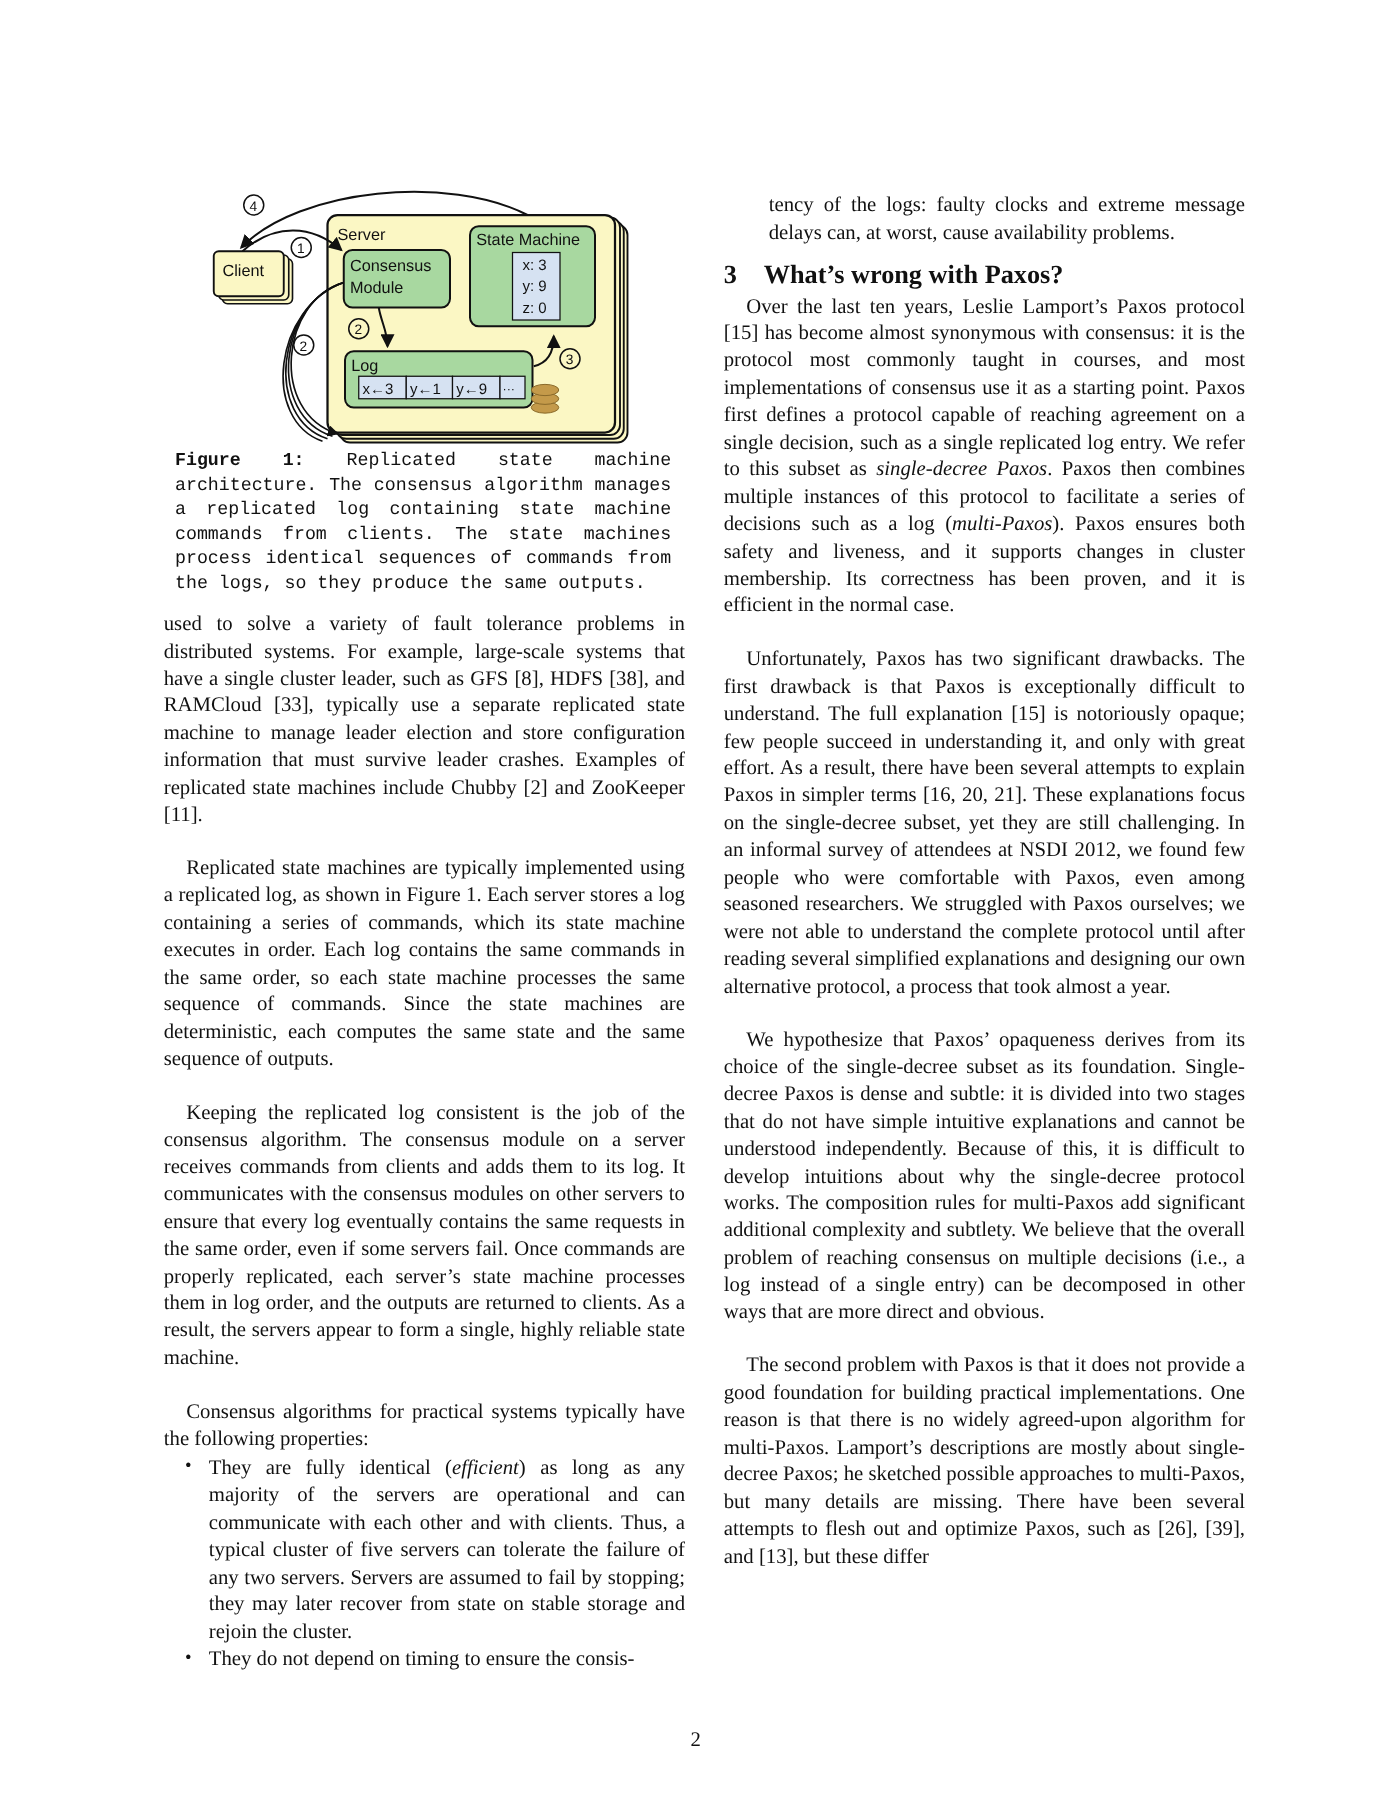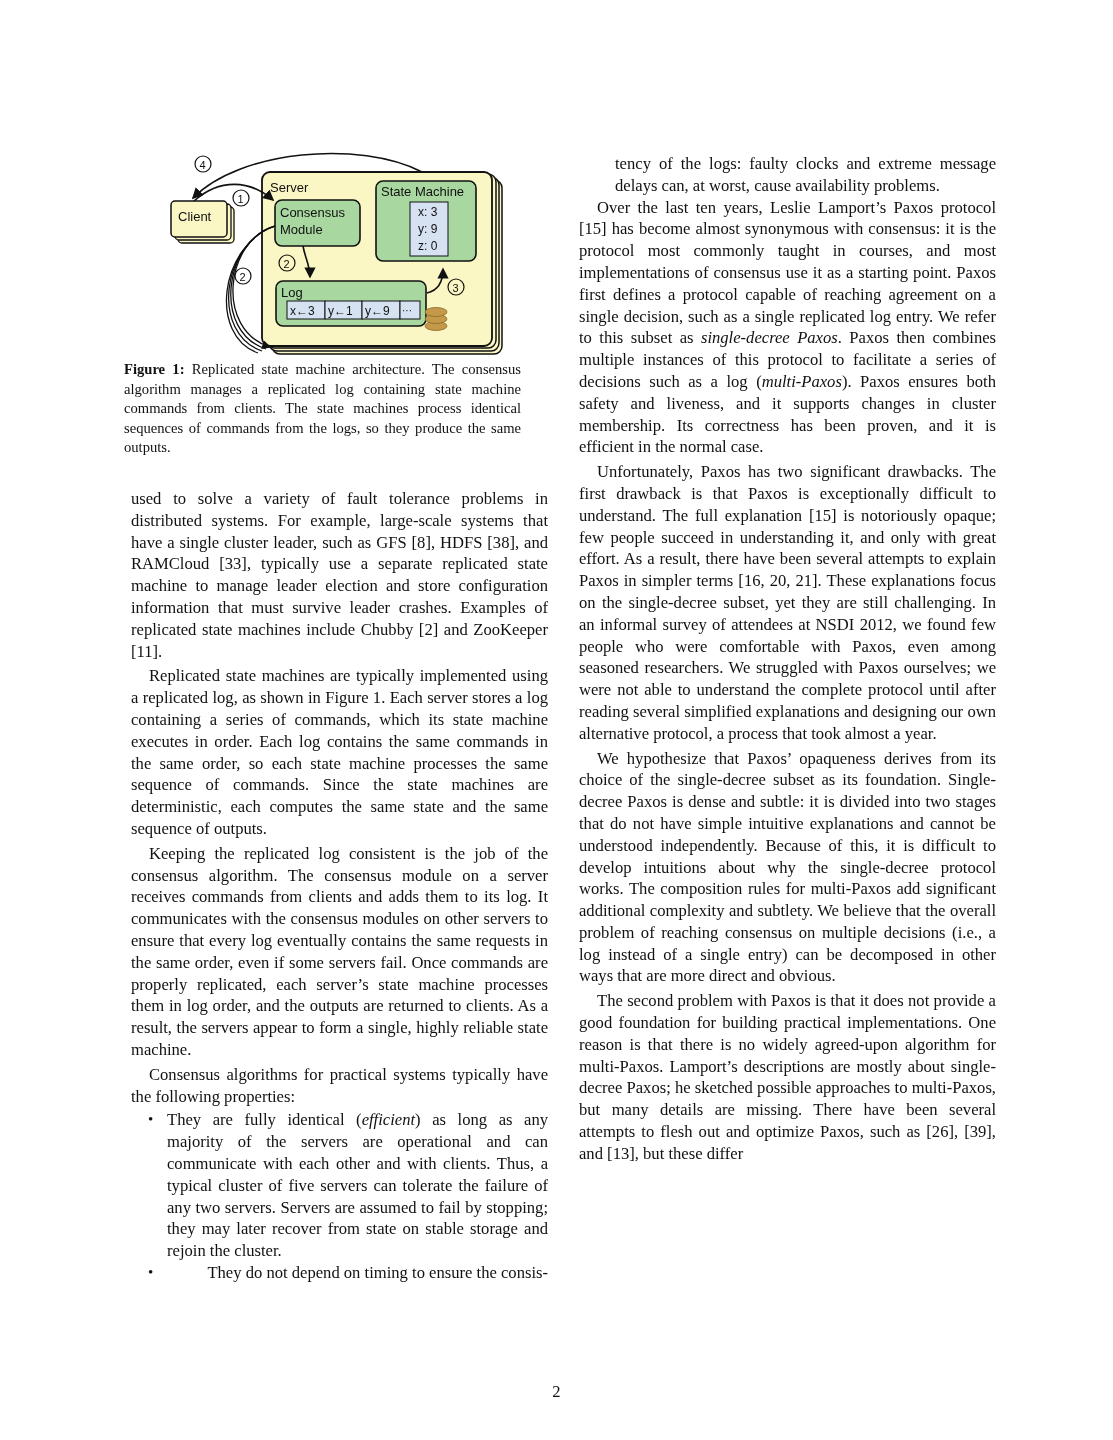--- a/index.html
+++ b/index.html
@@ -3,30 +3,30 @@
 <meta charset="utf-8">
 <style>
   html, body { margin: 0; padding: 0; background: #ffffff; }
   body { width: 1113px; height: 1440px; position: relative; overflow: hidden;
          font-family: "Liberation Serif", "DejaVu Serif", serif; color: #111; }
   .col { position: absolute; width: 417px; font-size: 16.6px; line-height: 21.8px; text-align: justify; }
   .col-left { left: 131px; top: 488px; }
   .col-right { left: 579px; top: 153px; }
   p { margin: 0; }
   p.indent { text-indent: 18px; }
-  .gap { margin-top: 3px; }
+  .gap { margin-top: 21px; }
   ul.bullets { list-style: none; margin: 2px 0 0 0; padding: 0 0 0 36px; }
   ul.bullets li { position: relative; }
   ul.bullets li::before { content: "•"; position: absolute; left: -19px; top: 0; font-size: 15px; }
   .right-cont { padding-left: 36px; }
   h2.section { font-size: 21px; font-weight: bold; margin: 9px 0 2px 0; text-align: left; line-height: 26px; }
   h2.section .num { display: inline-block; width: 32px; }
   em { font-style: italic; }
   .figure { position: absolute; left: 160px; top: 150px; width: 360px; height: 210px; }
-  .caption { position: absolute; left: 124px; top: 360px; width: 397px; font-size: 14.6px; line-height: 19.6px; text-align: justify; }
+  .caption { position: absolute; left: 140px; top: 360px; width: 397px; font-size: 14.6px; line-height: 19.6px; text-align: justify; font-family: Liberation Mono, monospace; }
   .caption b { font-weight: bold; }
   .pagenum { position: absolute; left: 0; width: 1113px; top: 1382px; text-align: center; font-size: 16.6px; }
   svg text { font-family: "Liberation Sans", "DejaVu Sans", sans-serif; }
 </style>
 </head>
 <body>
 
 <div class="figure">
   <svg width="360" height="210" viewBox="0 0 360 210">
     <defs>
@@ -122,25 +122,26 @@
   <b>Figure 1:</b><span> Replicated state machine architecture. The consensus algorithm manages a replicated log containing state machine commands from clients. The state machines process identical sequences of commands from the logs, so they produce the same outputs.</span>
 </div>
 
 <div class="col col-left">
   <p>used to solve a variety of fault tolerance problems in distributed systems. For example, large-scale systems that have a single cluster leader, such as GFS [8], HDFS [38], and RAMCloud [33], typically use a separate replicated state machine to manage leader election and store configuration information that must survive leader crashes. Examples of replicated state machines include Chubby [2] and ZooKeeper [11].</p>
   <p class="indent gap">Replicated state machines are typically implemented using a replicated log, as shown in Figure 1. Each server stores a log containing a series of commands, which its state machine executes in order. Each log contains the same commands in the same order, so each state machine processes the same sequence of commands. Since the state machines are deterministic, each computes the same state and the same sequence of outputs.</p>
   <p class="indent gap">Keeping the replicated log consistent is the job of the consensus algorithm. The consensus module on a server receives commands from clients and adds them to its log. It communicates with the consensus modules on other servers to ensure that every log eventually contains the same requests in the same order, even if some servers fail. Once commands are properly replicated, each server’s state machine processes them in log order, and the outputs are returned to clients. As a result, the servers appear to form a single, highly reliable state machine.</p>
   <p class="indent gap">Consensus algorithms for practical systems typically have the following properties:</p>
   <ul class="bullets">
     <li><span>They are fully identical (</span><em>efficient</em><span>) as long as any majority of the servers are operational and can communicate with each other and with clients. Thus, a typical cluster of five servers can tolerate the failure of any two servers. Servers are assumed to fail by stopping; they may later recover from state on stable storage and rejoin the cluster.</span></li>
-    <li style="text-align:right"><span>They do not depend on timing to ensure the consis-</span></li>
+    <li style="text-align:left"><span>They do not depend on timing to ensure the consis-</span></li>
   </ul>
 </div>
 
 <div class="col col-right">
   <p class="right-cont">tency of the logs: faulty clocks and extreme message delays can, at worst, cause availability problems.</p>
+  <h2 class="section"><span class="num">3</span><span>What’s wrong with Paxos?</span></h2>
   <p class="indent"><span>Over the last ten years, Leslie Lamport’s Paxos protocol [15] has become almost synonymous with consensus: it is the protocol most commonly taught in courses, and most implementations of consensus use it as a starting point. Paxos first defines a protocol capable of reaching agreement on a single decision, such as a single replicated log entry. We refer to this subset as </span><em>single-decree Paxos</em><span>. Paxos then combines multiple instances of this protocol to facilitate a series of decisions such as a log (</span><em>multi-Paxos</em><span>). Paxos ensures both safety and liveness, and it supports changes in cluster membership. Its correctness has been proven, and it is efficient in the normal case.</span></p>
   <p class="indent gap">Unfortunately, Paxos has two significant drawbacks. The first drawback is that Paxos is exceptionally difficult to understand. The full explanation [15] is notoriously opaque; few people succeed in understanding it, and only with great effort. As a result, there have been several attempts to explain Paxos in simpler terms [16, 20, 21]. These explanations focus on the single-decree subset, yet they are still challenging. In an informal survey of attendees at NSDI 2012, we found few people who were comfortable with Paxos, even among seasoned researchers. We struggled with Paxos ourselves; we were not able to understand the complete protocol until after reading several simplified explanations and designing our own alternative protocol, a process that took almost a year.</p>
   <p class="indent gap">We hypothesize that Paxos’ opaqueness derives from its choice of the single-decree subset as its foundation. Single-decree Paxos is dense and subtle: it is divided into two stages that do not have simple intuitive explanations and cannot be understood independently. Because of this, it is difficult to develop intuitions about why the single-decree protocol works. The composition rules for multi-Paxos add significant additional complexity and subtlety. We believe that the overall problem of reaching consensus on multiple decisions (i.e., a log instead of a single entry) can be decomposed in other ways that are more direct and obvious.</p>
   <p class="indent gap">The second problem with Paxos is that it does not provide a good foundation for building practical implementations. One reason is that there is no widely agreed-upon algorithm for multi-Paxos. Lamport’s descriptions are mostly about single-decree Paxos; he sketched possible approaches to multi-Paxos, but many details are missing. There have been several attempts to flesh out and optimize Paxos, such as [26], [39], and [13], but these differ</p>
 </div>
 
 <div class="pagenum">2</div>
 
 </body></html>

